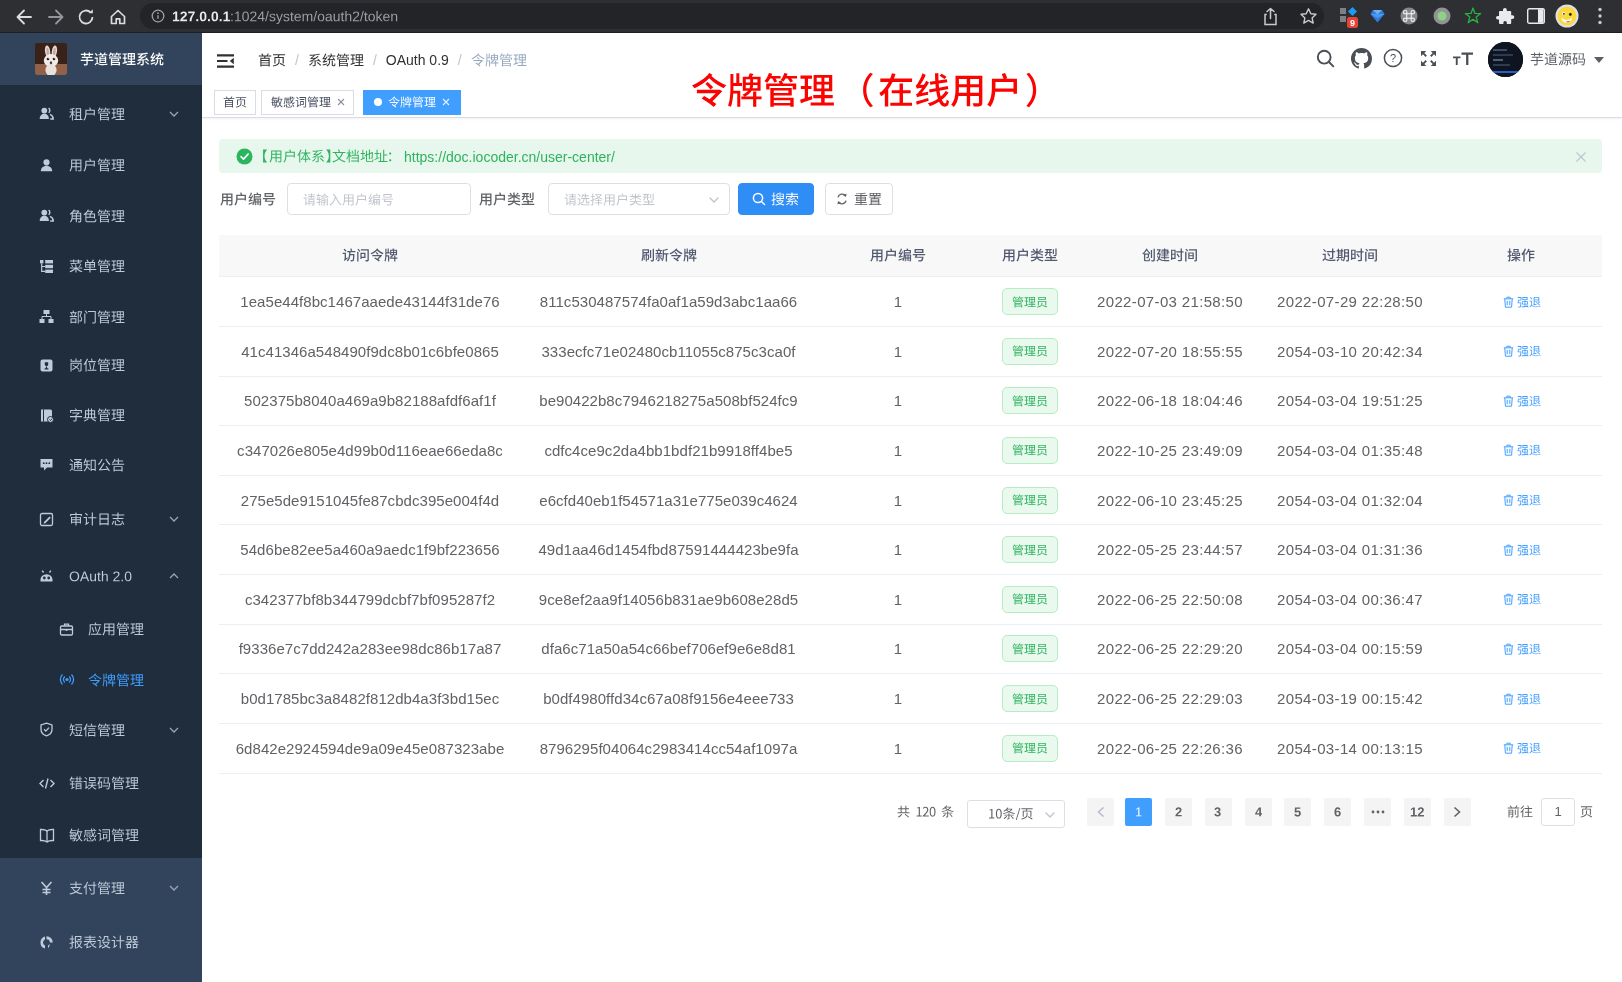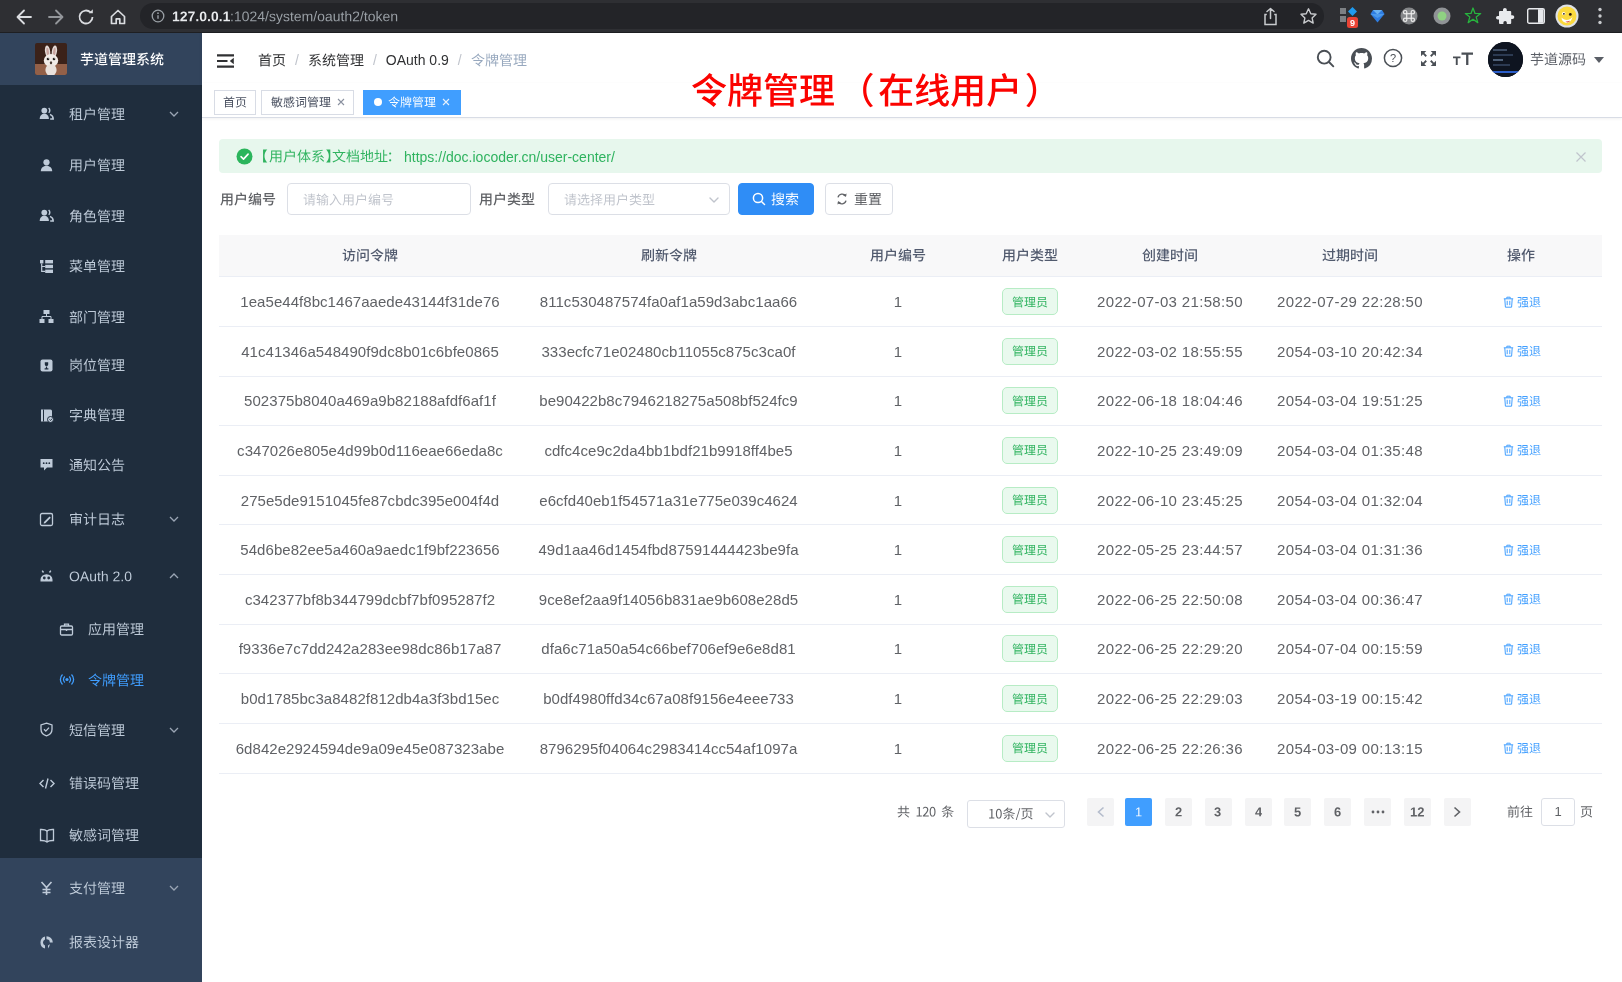--- a/index.html
+++ b/index.html
@@ -955,21 +955,21 @@
         <td>1</td>
         <td>
           <div class="gtag">
             <svg class="z" width="36.0" height="12" viewBox="0 0 3000 1000" style="fill:#2fb35f;">
               <use href="#gR7ba1" x="0" y="880"></use>
               <use href="#gR7406" x="1000" y="880"></use>
               <use href="#gR5458" x="2000" y="880"></use>
             </svg>
           </div>
         </td>
-        <td>2022-03-02 18:55:55</td>
+        <td>2022-07-20 18:55:55</td>
         <td>2054-03-10 20:42:34</td>
         <td>
           <div class="op">
             <svg width="11" height="12" viewBox="0 0 11 12" fill="none">
               <path d="M.8 2.8h9.4M3.8 2.6V1.2h3.4v1.4M1.8 3l.6 8.2h6.2L9.2 3M4.2 4.8v4.4M6.8 4.8v4.4" stroke="#409eff" stroke-width="1" fill="none"></path>
             </svg>
             <span style="margin-left:3px;display:flex">
               <svg class="z" width="24.0" height="12" viewBox="0 0 2000 1000" style="fill:#409eff;">
                 <use href="#gR5f3a" x="0" y="880"></use>
                 <use href="#gR9000" x="1000" y="880"></use>
@@ -1130,21 +1130,21 @@
         <td>
           <div class="gtag">
             <svg class="z" width="36.0" height="12" viewBox="0 0 3000 1000" style="fill:#2fb35f;">
               <use href="#gR7ba1" x="0" y="880"></use>
               <use href="#gR7406" x="1000" y="880"></use>
               <use href="#gR5458" x="2000" y="880"></use>
             </svg>
           </div>
         </td>
         <td>2022-06-25 22:29:20</td>
-        <td>2054-07-04 00:15:59</td>
+        <td>2054-03-04 00:15:59</td>
         <td>
           <div class="op">
             <svg width="11" height="12" viewBox="0 0 11 12" fill="none">
               <path d="M.8 2.8h9.4M3.8 2.6V1.2h3.4v1.4M1.8 3l.6 8.2h6.2L9.2 3M4.2 4.8v4.4M6.8 4.8v4.4" stroke="#409eff" stroke-width="1" fill="none"></path>
             </svg>
             <span style="margin-left:3px;display:flex">
               <svg class="z" width="24.0" height="12" viewBox="0 0 2000 1000" style="fill:#409eff;">
                 <use href="#gR5f3a" x="0" y="880"></use>
                 <use href="#gR9000" x="1000" y="880"></use>
               </svg>
@@ -1188,21 +1188,21 @@
         <td>
           <div class="gtag">
             <svg class="z" width="36.0" height="12" viewBox="0 0 3000 1000" style="fill:#2fb35f;">
               <use href="#gR7ba1" x="0" y="880"></use>
               <use href="#gR7406" x="1000" y="880"></use>
               <use href="#gR5458" x="2000" y="880"></use>
             </svg>
           </div>
         </td>
         <td>2022-06-25 22:26:36</td>
-        <td>2054-03-09 00:13:15</td>
+        <td>2054-03-14 00:13:15</td>
         <td>
           <div class="op">
             <svg width="11" height="12" viewBox="0 0 11 12" fill="none">
               <path d="M.8 2.8h9.4M3.8 2.6V1.2h3.4v1.4M1.8 3l.6 8.2h6.2L9.2 3M4.2 4.8v4.4M6.8 4.8v4.4" stroke="#409eff" stroke-width="1" fill="none"></path>
             </svg>
             <span style="margin-left:3px;display:flex">
               <svg class="z" width="24.0" height="12" viewBox="0 0 2000 1000" style="fill:#409eff;">
                 <use href="#gR5f3a" x="0" y="880"></use>
                 <use href="#gR9000" x="1000" y="880"></use>
               </svg>

